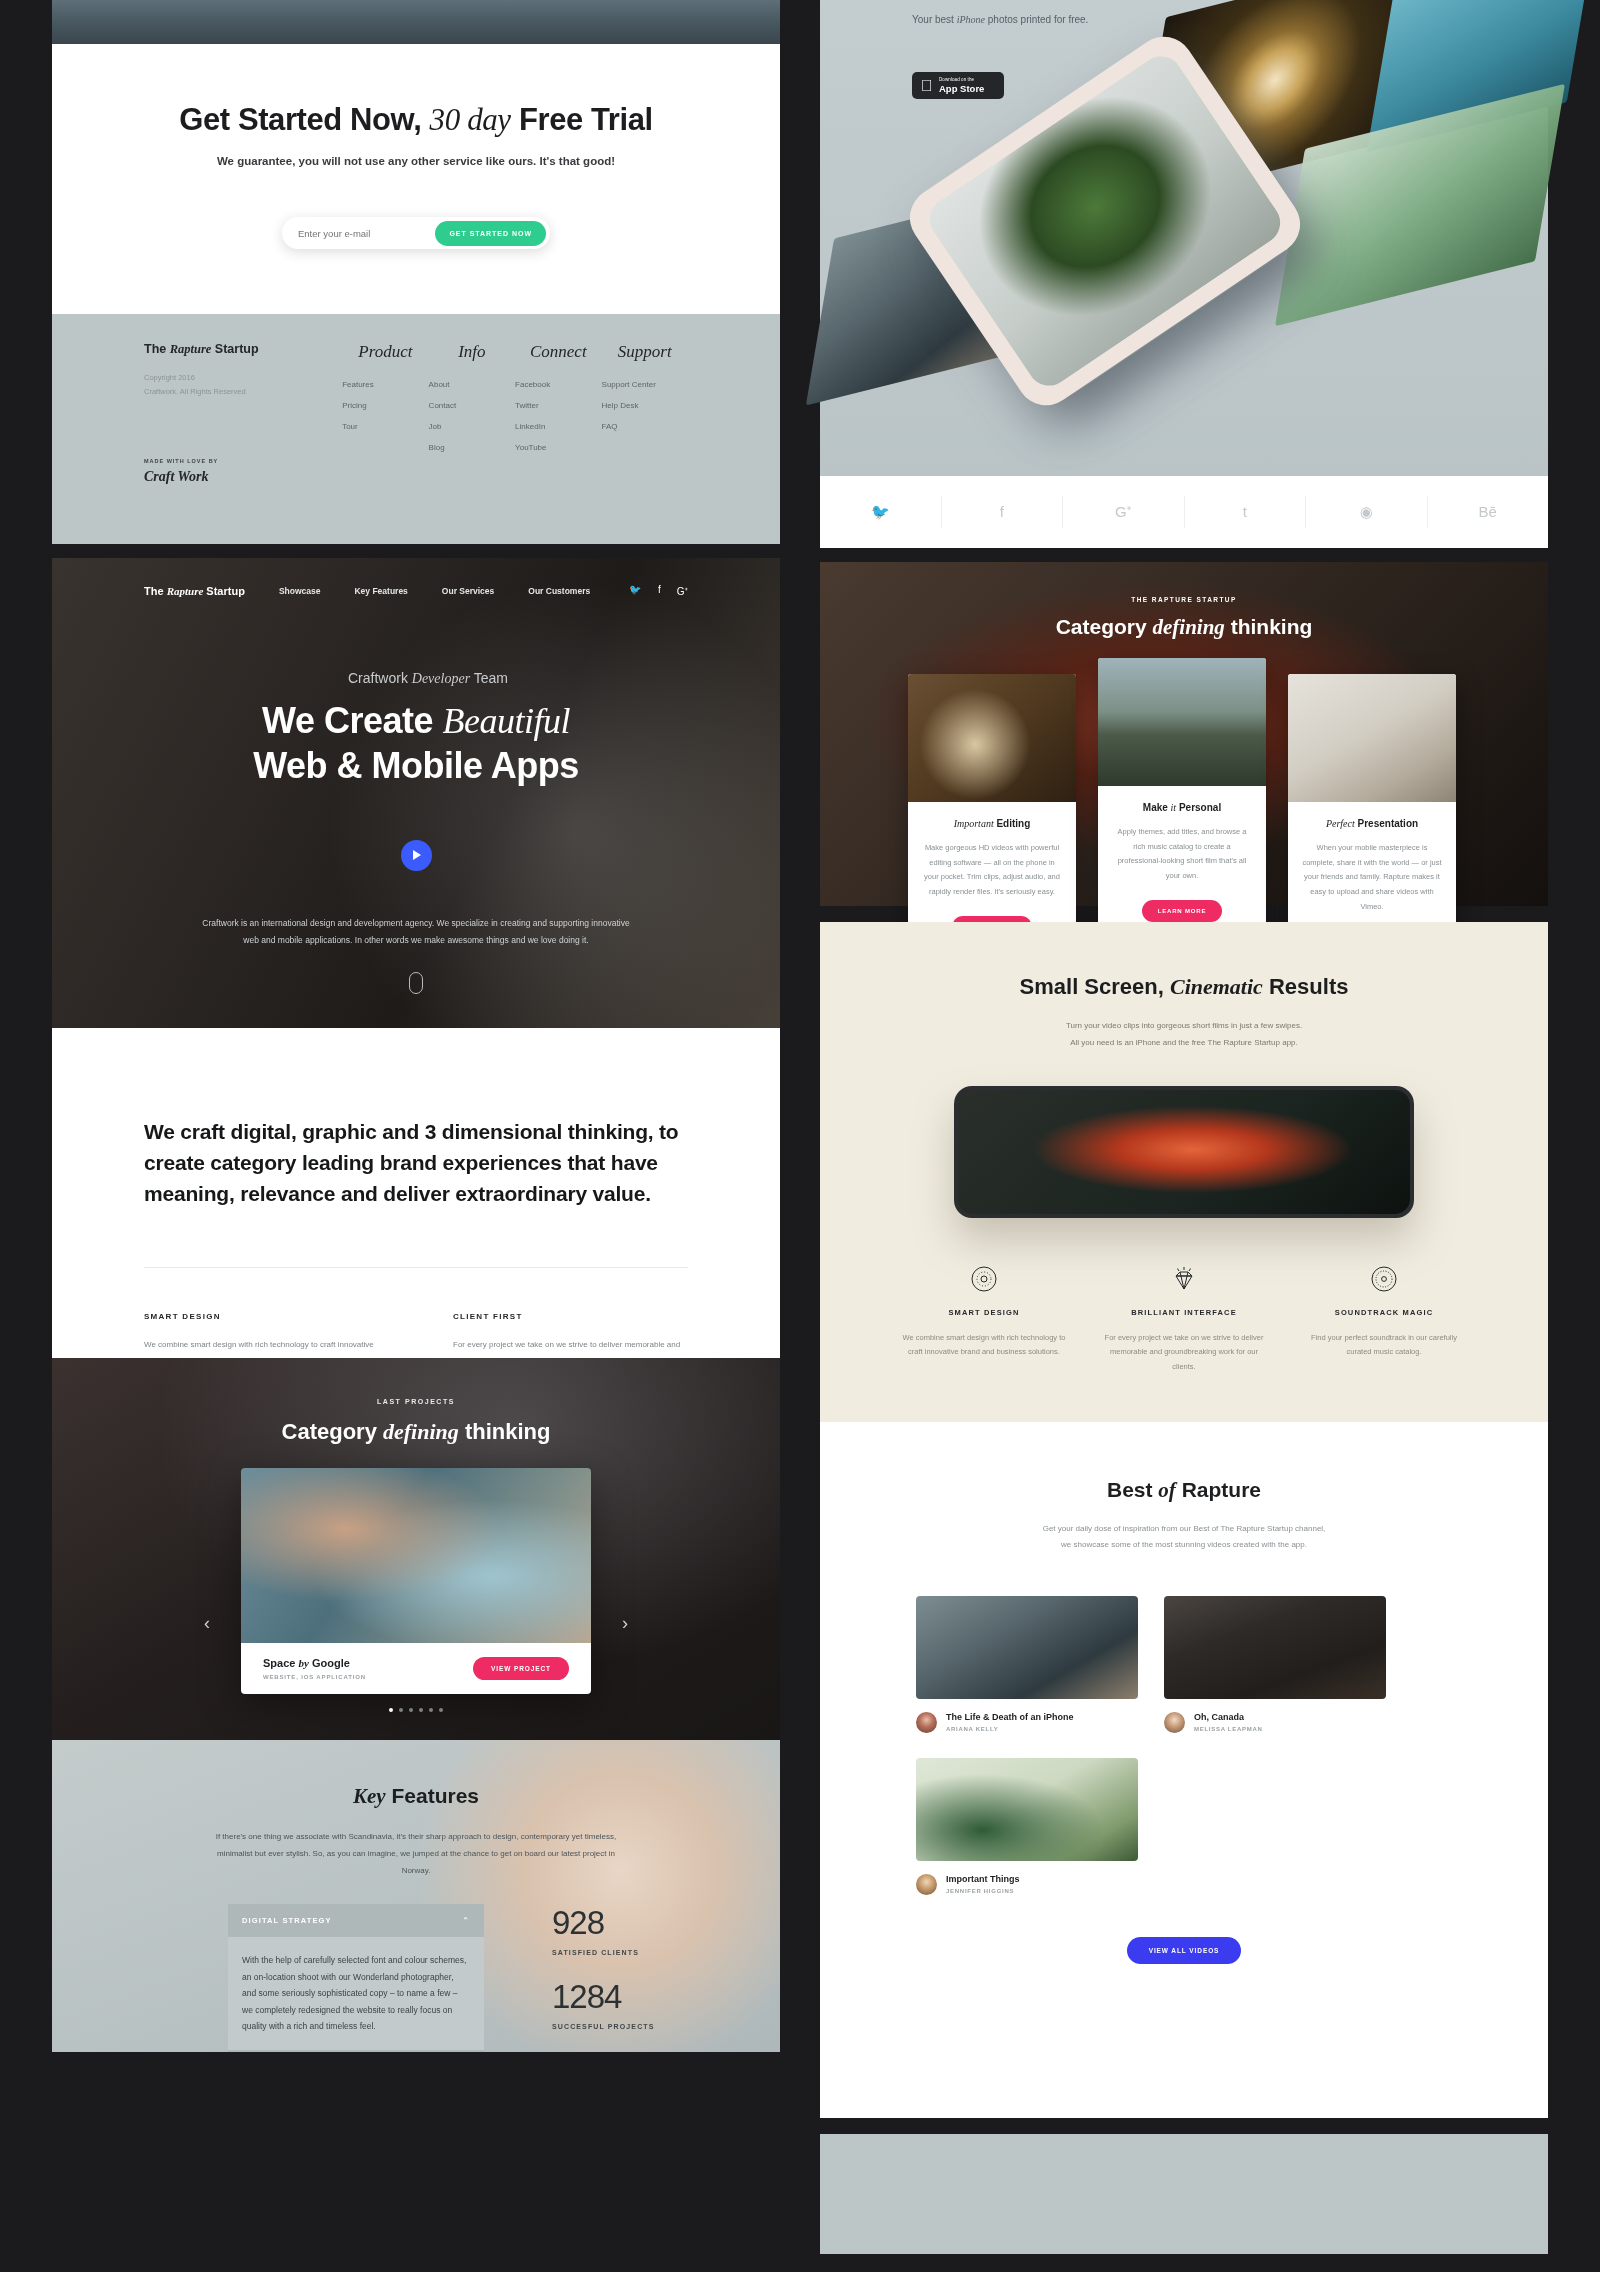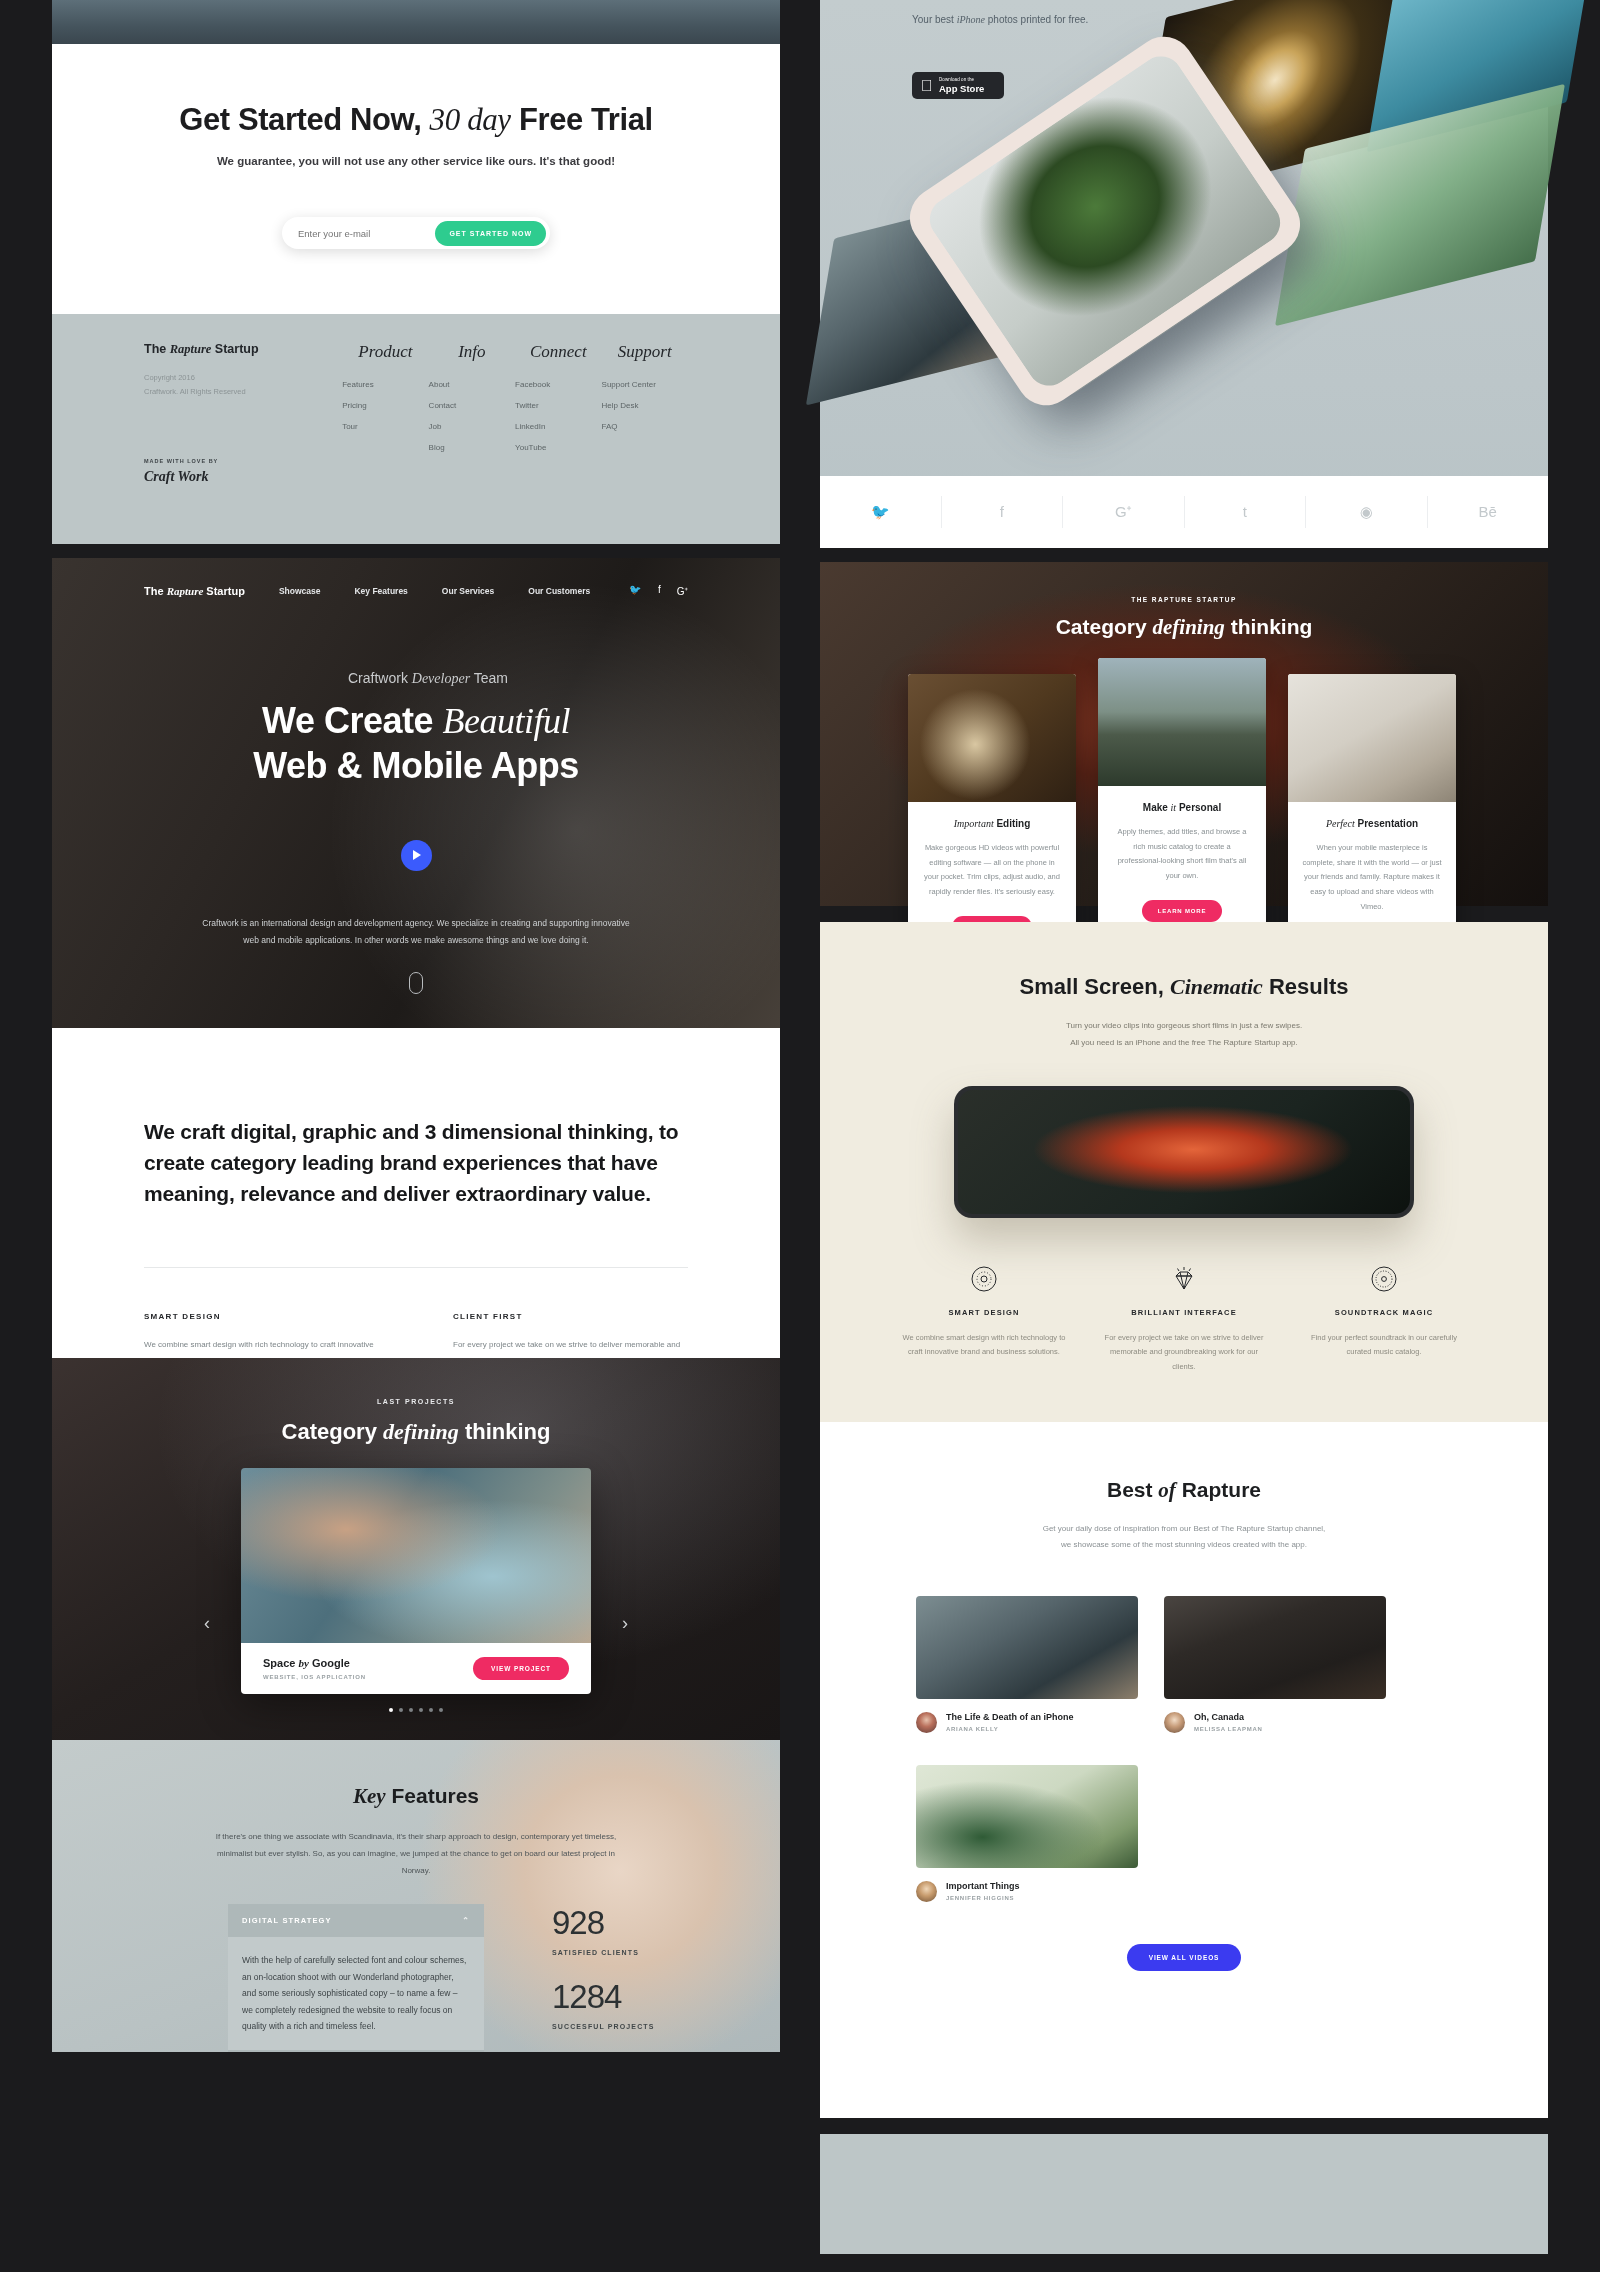--- a/index.html
+++ b/index.html
@@ -202,21 +202,21 @@
   .feat3 { display:flex; margin-top:46px; padding:0 64px; }
   .feat3 .f { flex:1; text-align:center; padding:0 14px; }
   .feat3 .ic { height:30px; display:flex; align-items:center; justify-content:center; }
   .feat3 h5 { font-size:7.5px; letter-spacing:.15em; color:#26282b; font-weight:bold; margin-top:14px;}
   .feat3 p { font-size:7.5px; color:#8e8c82; line-height:1.95; margin-top:14px; }
 
   
   #r4 { background:#fff; height:696px; padding-top:56px; }
   #r4 h2 { text-align:center; font-size:21px; font-weight:bold; color:#1d1f21; }
   #r4 .lead { text-align:center; font-size:8px; color:#8b9194; line-height:2.05; margin-top:18px; }
-  .vgrid { display:flex; flex-wrap:wrap; gap:32px 26px; padding:42px 96px 0; }
+  .vgrid { display:flex; flex-wrap:wrap; gap:25px 26px; padding:42px 96px 0; }
   .vcard { width:222px; }
   .vcard .img { height:103px; border-radius:4px; }
   .vcard .meta { display:flex; align-items:center; gap:9px; margin-top:13px; }
   .vcard .av { width:21px; height:21px; border-radius:50%; flex:none; }
   .vcard .t { font-size:9px; color:#1d1f21; font-weight:bold; }
   .vcard .a { font-size:6px; letter-spacing:.12em; color:#9aa1a4; margin-top:4px; font-weight:bold;}
   .viewall { text-align:center; margin-top:42px; }
   .viewall .pill { background:#3b3bf0; height:27px; padding:0 22px; font-size:6.5px; }
 
   

